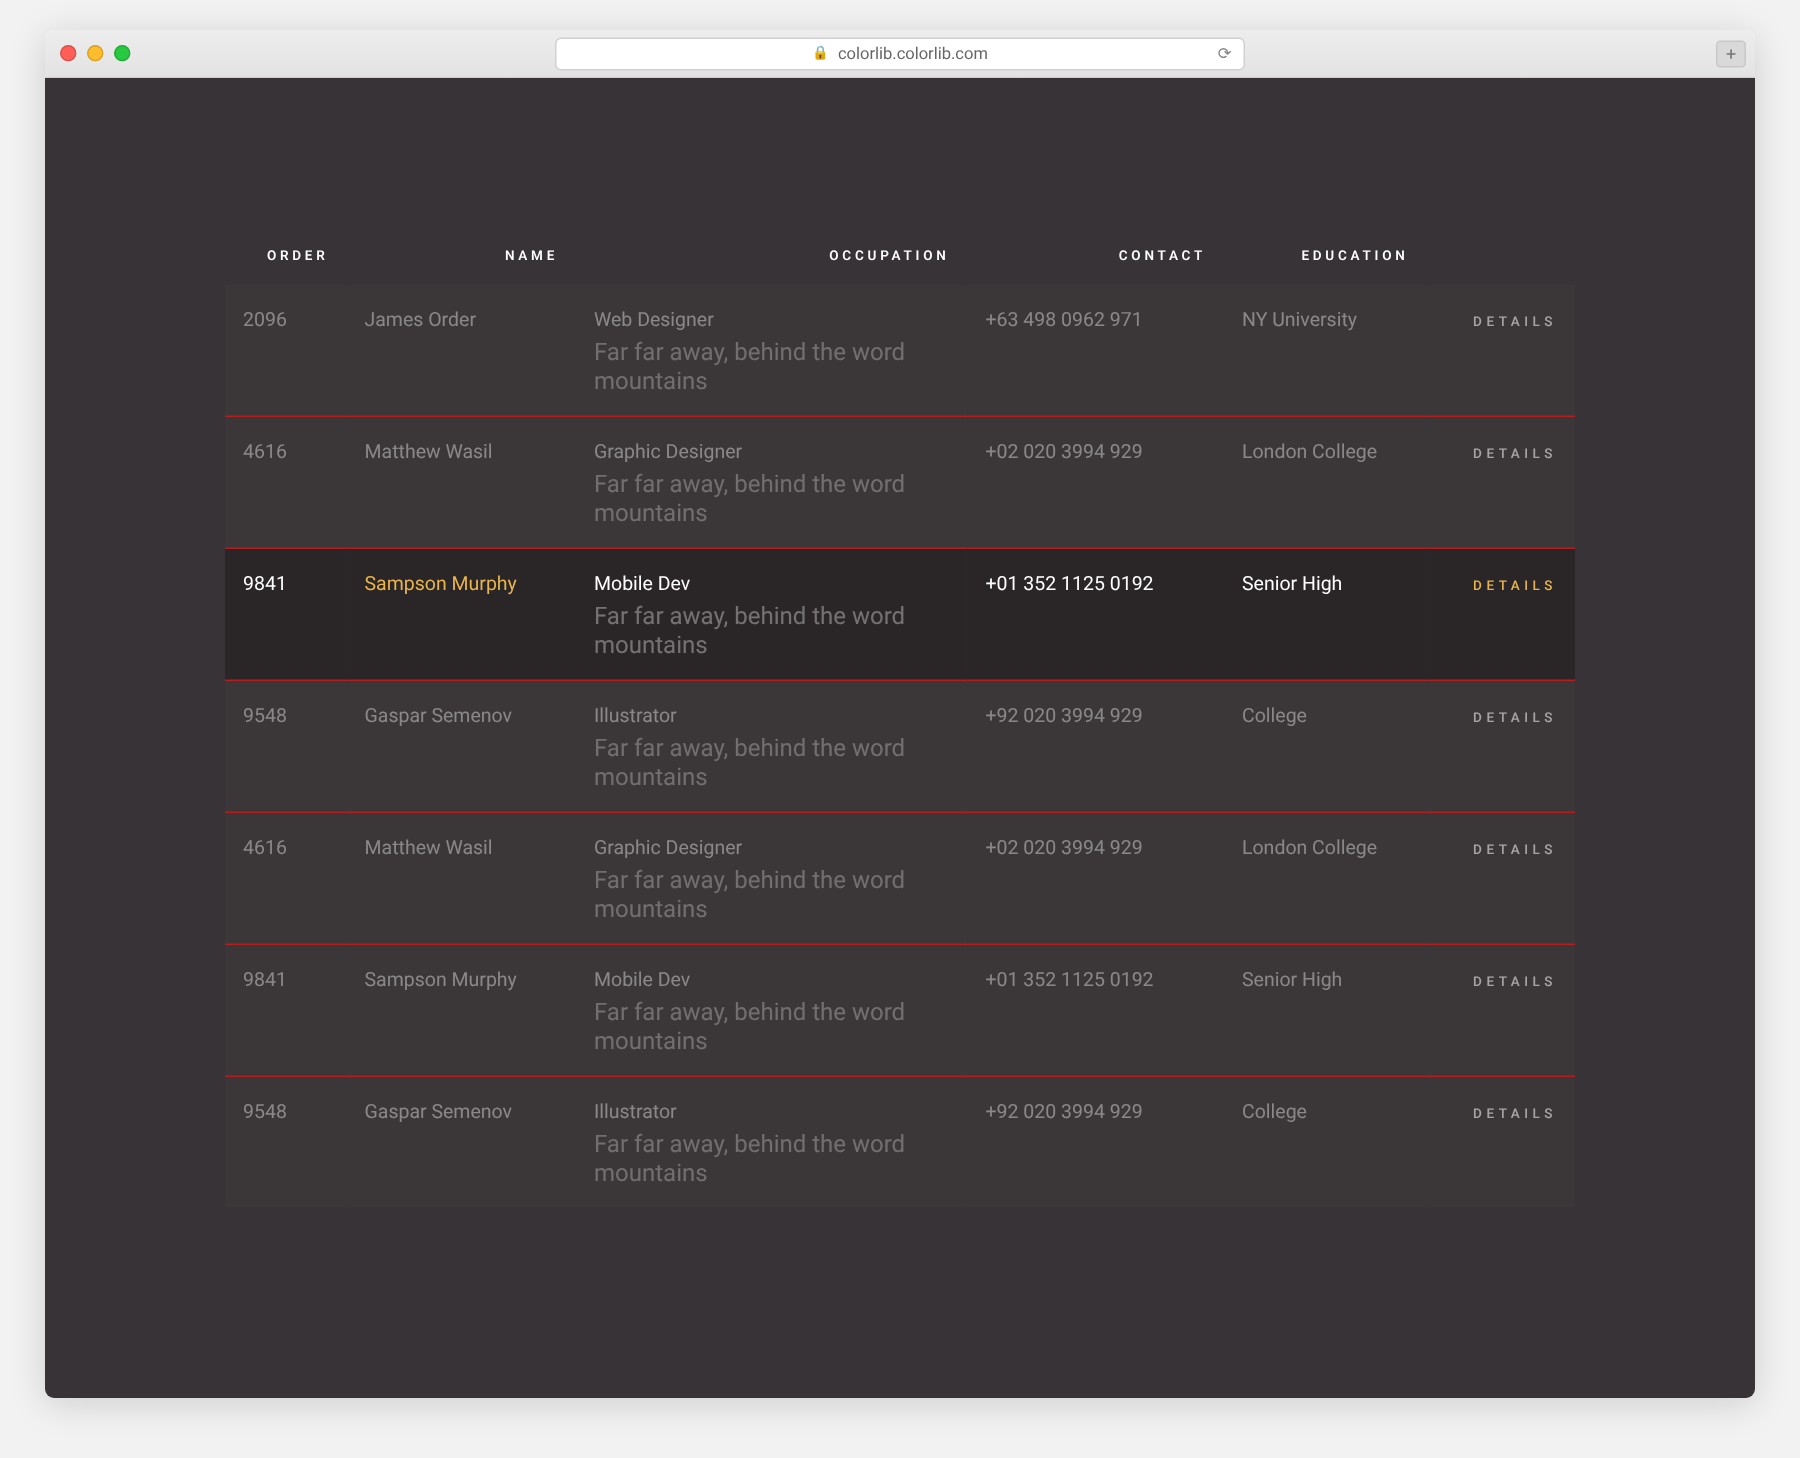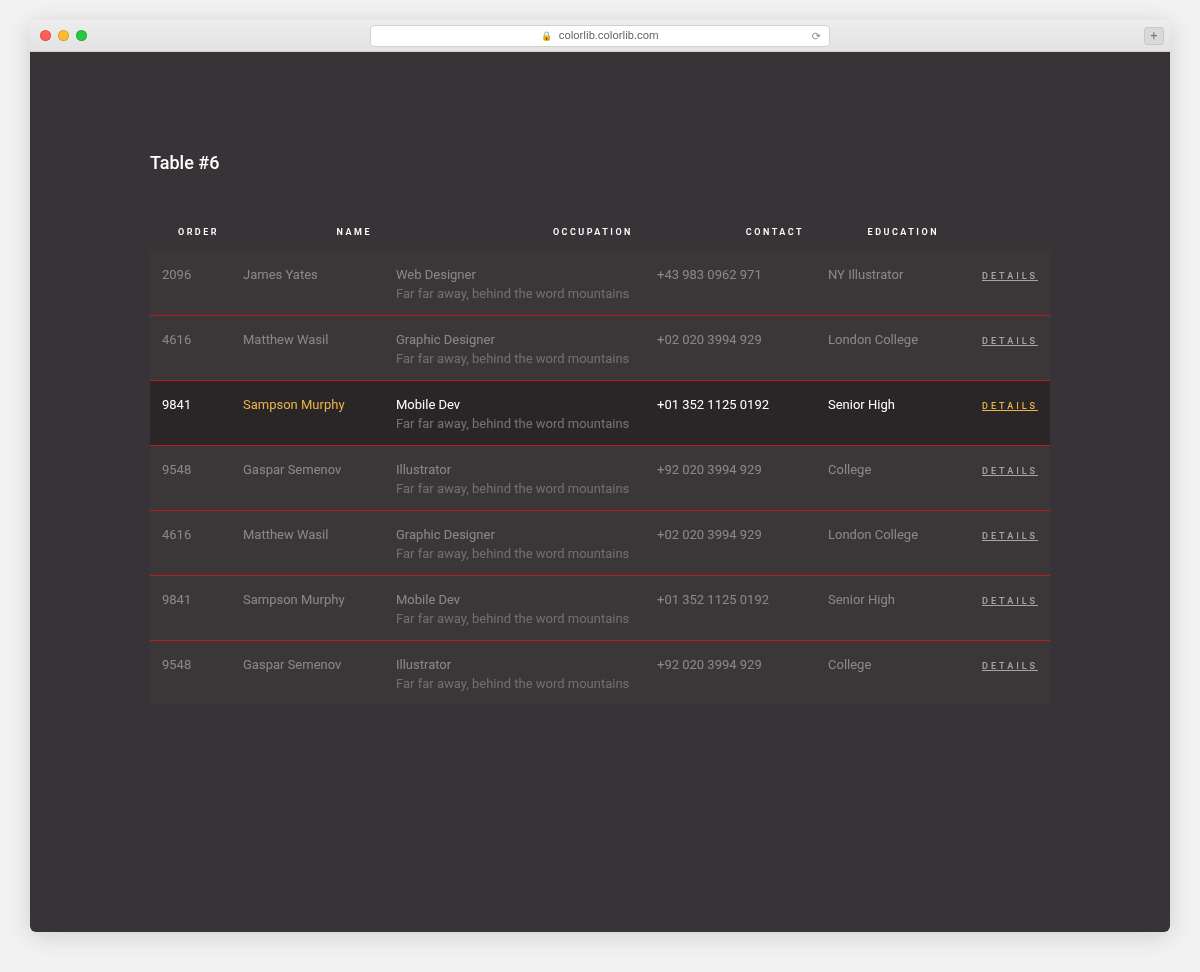--- a/index.html
+++ b/index.html
@@ -91,33 +91,32 @@
     color: rgba(255,255,255,0.40);
     font-size: 13px;
   }
   table.data tbody tr {
     background: rgba(255,255,255,0.02);
     border-top: 1px solid #b91c1c;
   }
   table.data tbody tr:first-child { border-top: 0; }
   .occ-sub {
     display: block;
-    font-size: 13px;
+    font-size: 16px;
     color: rgba(255,255,255,0.28);
     margin-top: 4px;
   }
   .details-btn {
     font-size: 9px;
     letter-spacing: 3px;
     text-transform: uppercase;
     color: rgba(255,255,255,0.55);
     cursor: pointer;
     text-align: right;
     font-weight: 500;
-    text-decoration: underline;
   }
   
   tr.active {
     background: rgba(0,0,0,0.25) !important;
   }
   tr.active td { color: #ffffff; }
   tr.active td.name-cell { color: #e8b44b; }
   tr.active .details-btn { color: #e8b44b; }
   tr.active .occ-sub { color: rgba(255,255,255,0.35); }
   td.name-cell { }
@@ -143,21 +142,20 @@
     </div>
     <div class="address-wrap">
       <span class="lock-icon">🔒</span>
       <span>colorlib.colorlib.com</span>
       <span class="reload-icon">⟳</span>
     </div>
     <div class="new-tab">+</div>
   </div>
 
   <div class="viewport">
-    <h2 class="page-title">Table #6</h2>
 
     <table class="data">
       <colgroup>
         <col class="c-order">
           <col class="c-name">
           <col class="c-occ">
         <col class="c-contact">
           <col class="c-edu">
           <col class="c-det">
       </colgroup>
@@ -167,24 +165,24 @@
           <th>Name</th>
           <th>Occupation</th>
           <th>Contact</th>
           <th>Education</th>
           <th></th>
         </tr>
       </thead>
       <tbody id="tbody">
           <tr>
             <td>2096</td>
-            <td class="name-cell">James Yates</td>
+            <td class="name-cell">James Order</td>
             <td><span>Web Designer</span><span class="occ-sub">Far far away, behind the word mountains</span></td>
-            <td>+43 983 0962 971</td>
-            <td>NY Illustrator</td>
+            <td>+63 498 0962 971</td>
+            <td>NY University</td>
             <td class="details-cell"><span class="details-btn">Details</span></td>
           </tr>
           <tr>
             <td>4616</td>
             <td class="name-cell">Matthew Wasil</td>
             <td><span>Graphic Designer</span><span class="occ-sub">Far far away, behind the word mountains</span></td>
             <td>+02 020 3994 929</td>
             <td>London College</td>
             <td class="details-cell"><span class="details-btn">Details</span></td>
           </tr>

